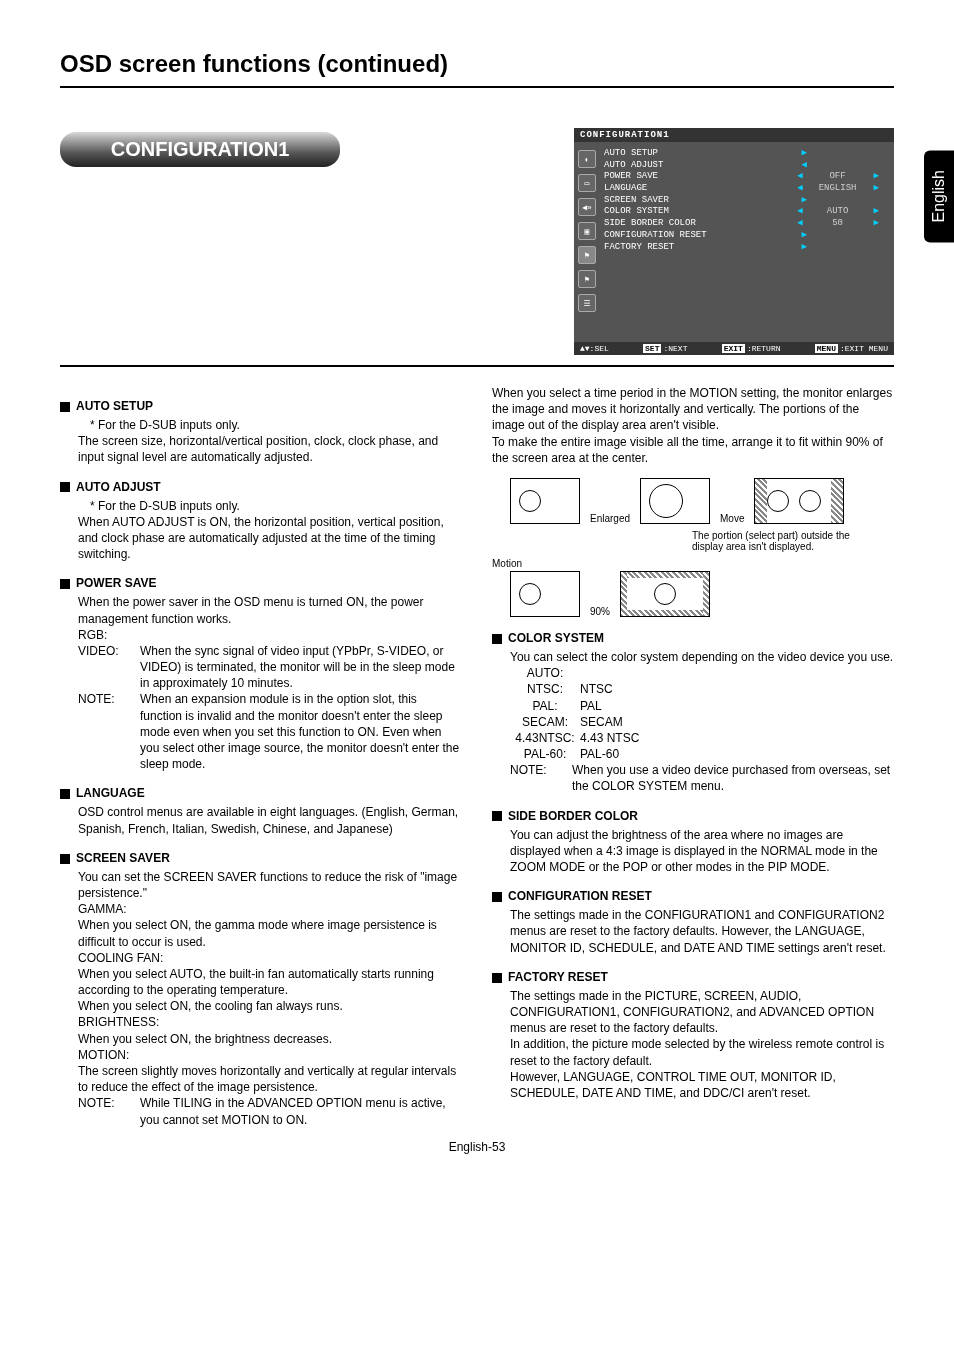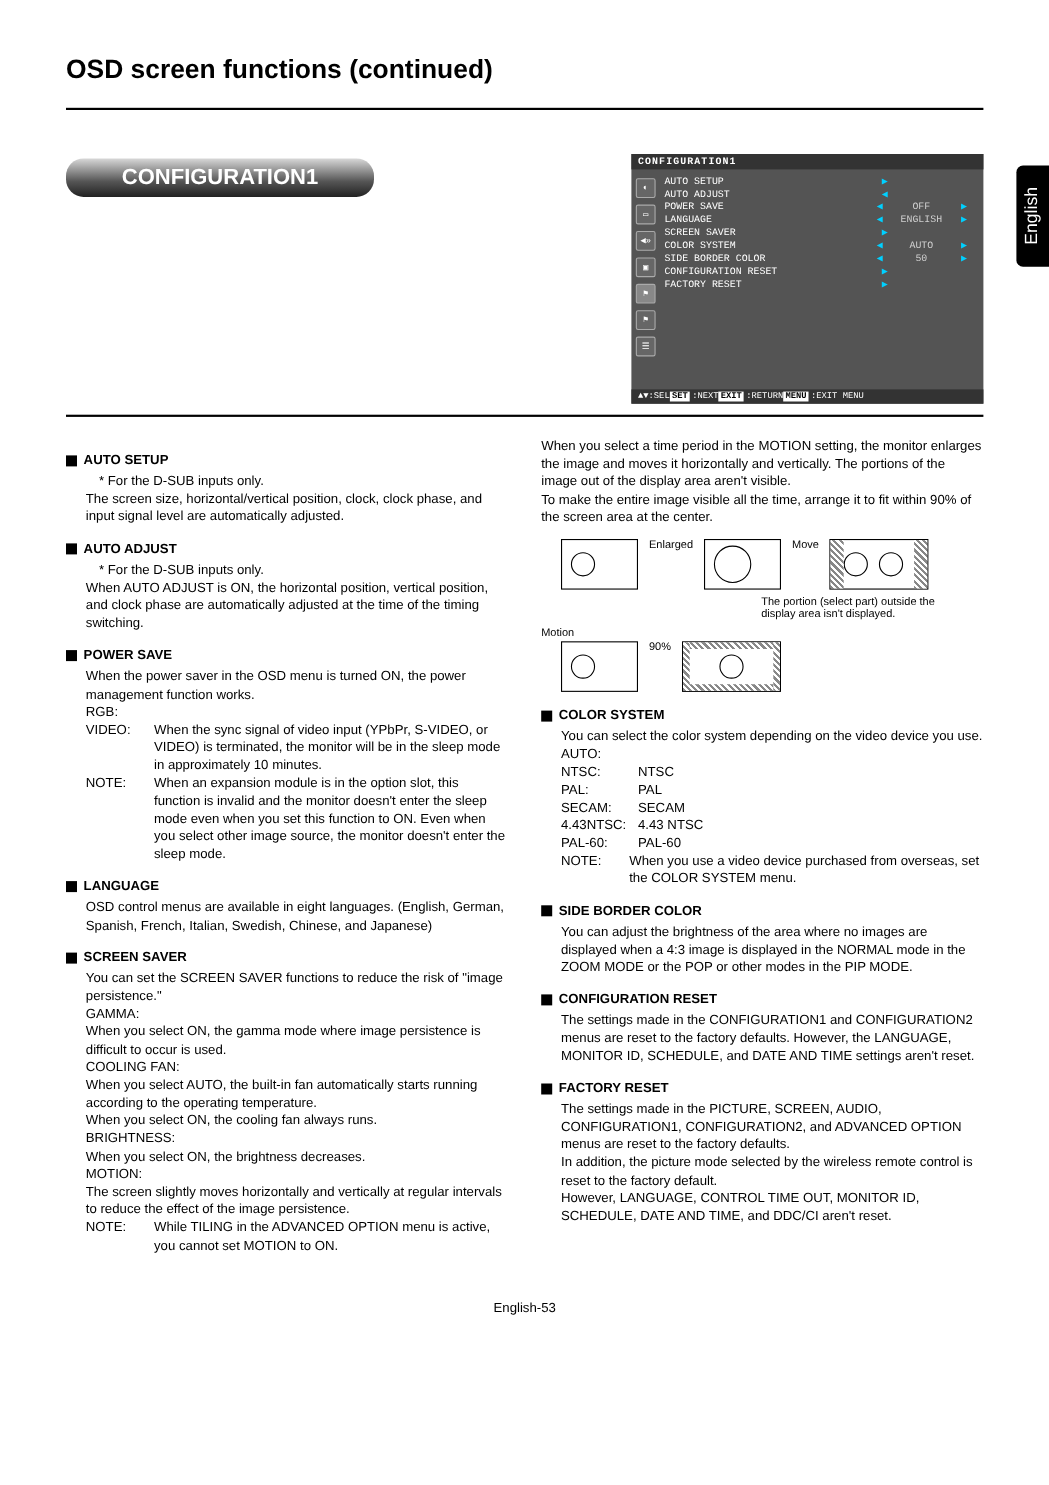--- a/index.html
+++ b/index.html
@@ -10,21 +10,21 @@
     margin: 0 auto;
     padding: 50px 60px 40px 60px;
     font-size: 12px;
     color: #000;
     position: relative;
   }
   .page-title {
     font-size: 24px;
     font-weight: bold;
     border-bottom: 2px solid #000;
-    padding-bottom: 20px;
+    padding-bottom: 8px;
     margin-bottom: 40px;
   }
   .top-row {
     display: flex;
     align-items: flex-start;
     gap: 40px;
     margin-bottom: 8px;
   }
   .config-pill {
     background: linear-gradient(#d8d8d8, #555 60%, #222);
@@ -49,21 +49,21 @@
   .osd-title { background:#333; padding:2px 6px; font-weight:bold; letter-spacing:1px; }
   .osd-body { display:flex; padding:6px 10px 30px 4px; gap:8px; min-height:160px; }
   .osd-icons { display:flex; flex-direction:column; gap:6px; align-items:center; margin-top:2px; }
   .osd-icon { width:18px; height:18px; border:1px solid #aaa; background:#666; border-radius:2px; font-size:8px; display:flex; align-items:center; justify-content:center; }
   .osd-list { flex:1; }
   .osd-row { display:flex; align-items:center; line-height:1.3; }
   .osd-label { flex:1; white-space:nowrap; }
   .osd-arrows { color:#00d0ff; margin:0 6px; letter-spacing:-1px; }
   .osd-val { width:60px; text-align:center; color:#cfcfcf; }
   .osd-footer {
-    display:flex; align-items:center;
+    display:flex; justify-content:space-between; align-items:center;
     font-size:8px; padding:2px 6px; background:#333;
   }
   .osd-footer .tag { background:#fff; color:#000; padding:0 2px; margin-right:2px; font-weight:bold; }
   .side-tab {
     position:absolute; top:150px; right:0;
     background:#000; color:#fff;
     writing-mode: vertical-rl;
     transform: rotate(180deg);
     padding:20px 6px;
     font-size:16px;
@@ -72,26 +72,26 @@
   hr.thick { border:none; border-top:2px solid #000; margin:10px 0 18px; }
   .two-col { display:flex; gap:30px; }
   .col { flex:1; }
   .sec-head { font-weight:bold; margin-top:14px; margin-bottom:4px; }
   .sq { display:inline-block; width:10px; height:10px; background:#000; margin-right:6px; vertical-align:middle; }
   .sec-body { margin-left:18px; }
   .sec-body p, .sec-body div { line-height:1.35; }
   .kv { display:flex; }
   .kv .k { width:62px; flex-shrink:0; }
   .kv2 { display:flex; }
-  .kv2 .k { width:70px; flex-shrink:0; }
-  .diagram-row { display:flex; gap:10px; align-items:flex-start; margin:12px 0 6px 18px; }
+  .kv2 .k { width:70px; flex-shrink:0;text-align:center; }
+  .diagram-row { display:flex; gap:10px; align-items:flex-end; margin:12px 0 6px 18px; }
   .dbox { border:1px solid #000; padding:6px 8px; display:flex; align-items:center; gap:6px; position:relative; }
   .circle { width:22px; height:22px; border:1px solid #000; border-radius:50%; flex-shrink:0; }
   .shade { background:repeating-linear-gradient(45deg,#888,#888 2px,#fff 2px,#fff 4px); position:absolute; }
-  .page-num { text-align:center; margin-top:42px; font-size:12px; }
+  .page-num { text-align:center; margin-top:12px; font-size:12px; }
 </style>
 </head>
 <body>
 
 <div class="side-tab">English</div>
 
 <div class="page-title">OSD screen functions (continued)</div>
 
 <div class="top-row">
   <div>

